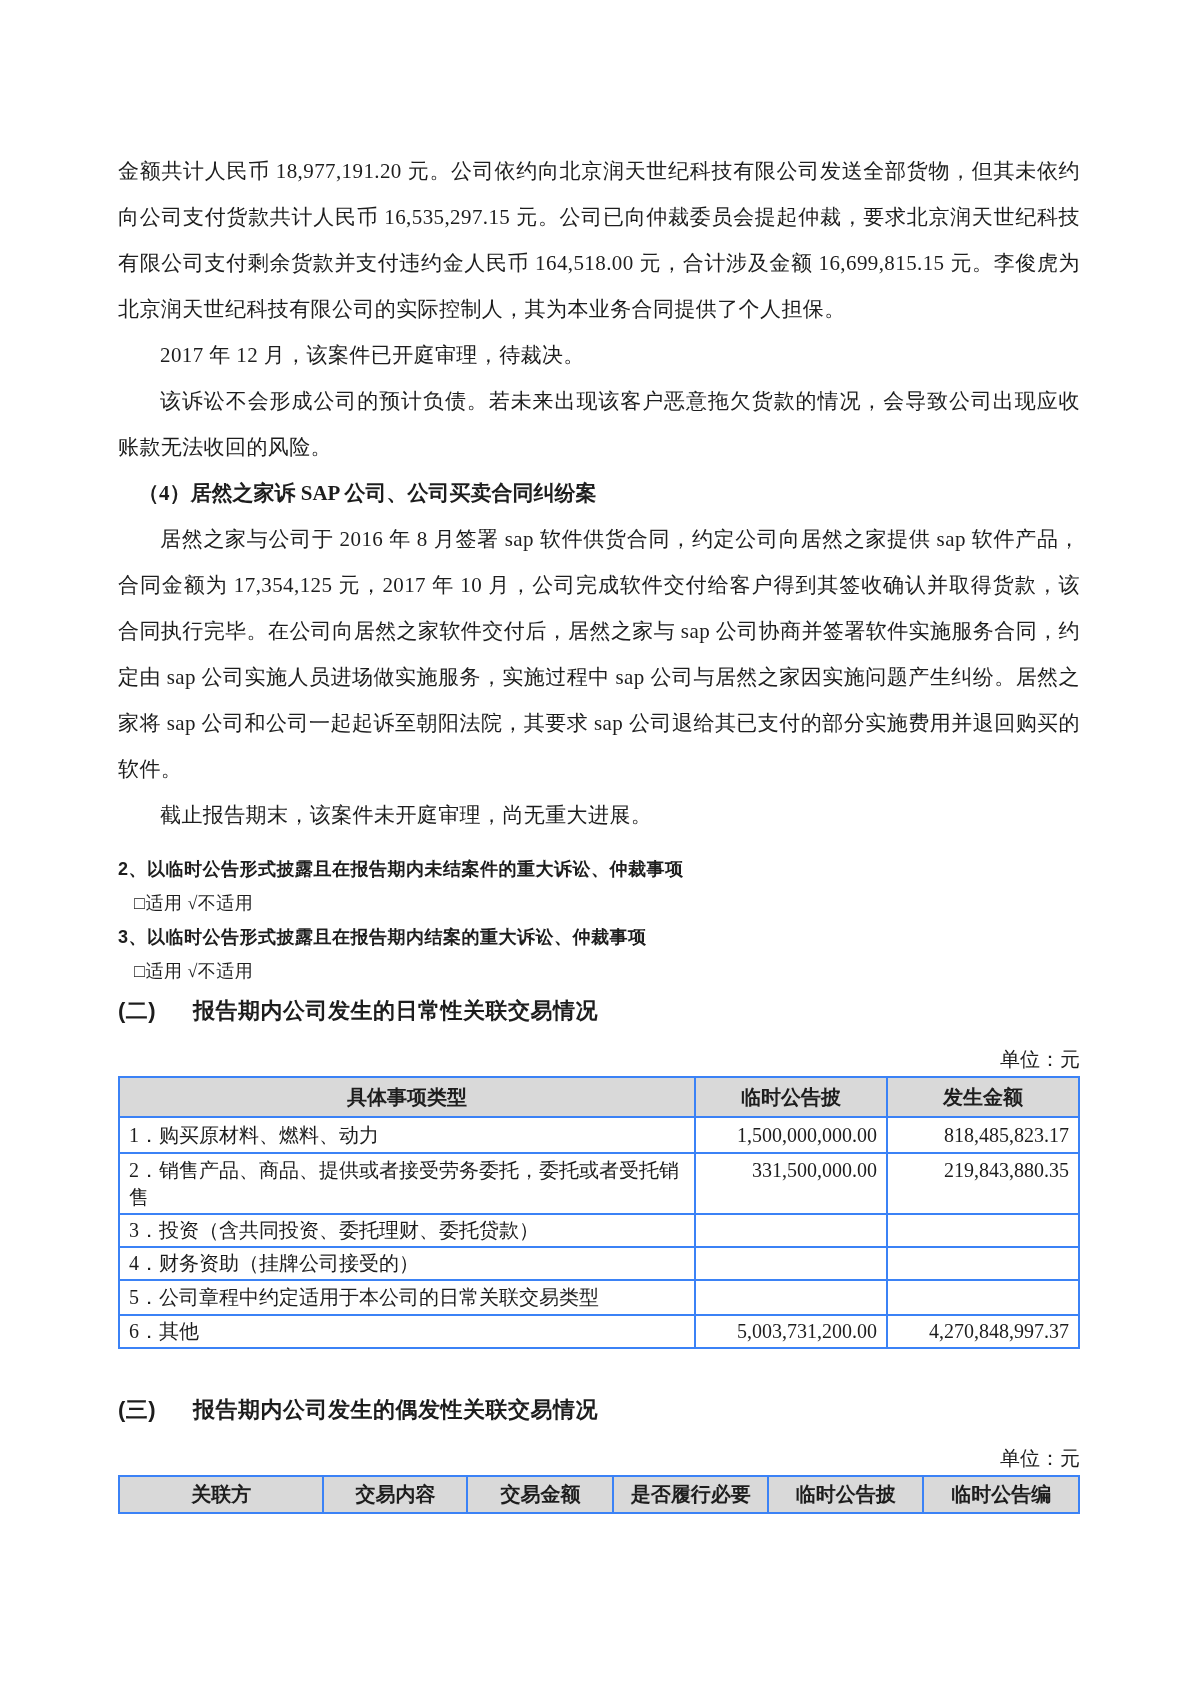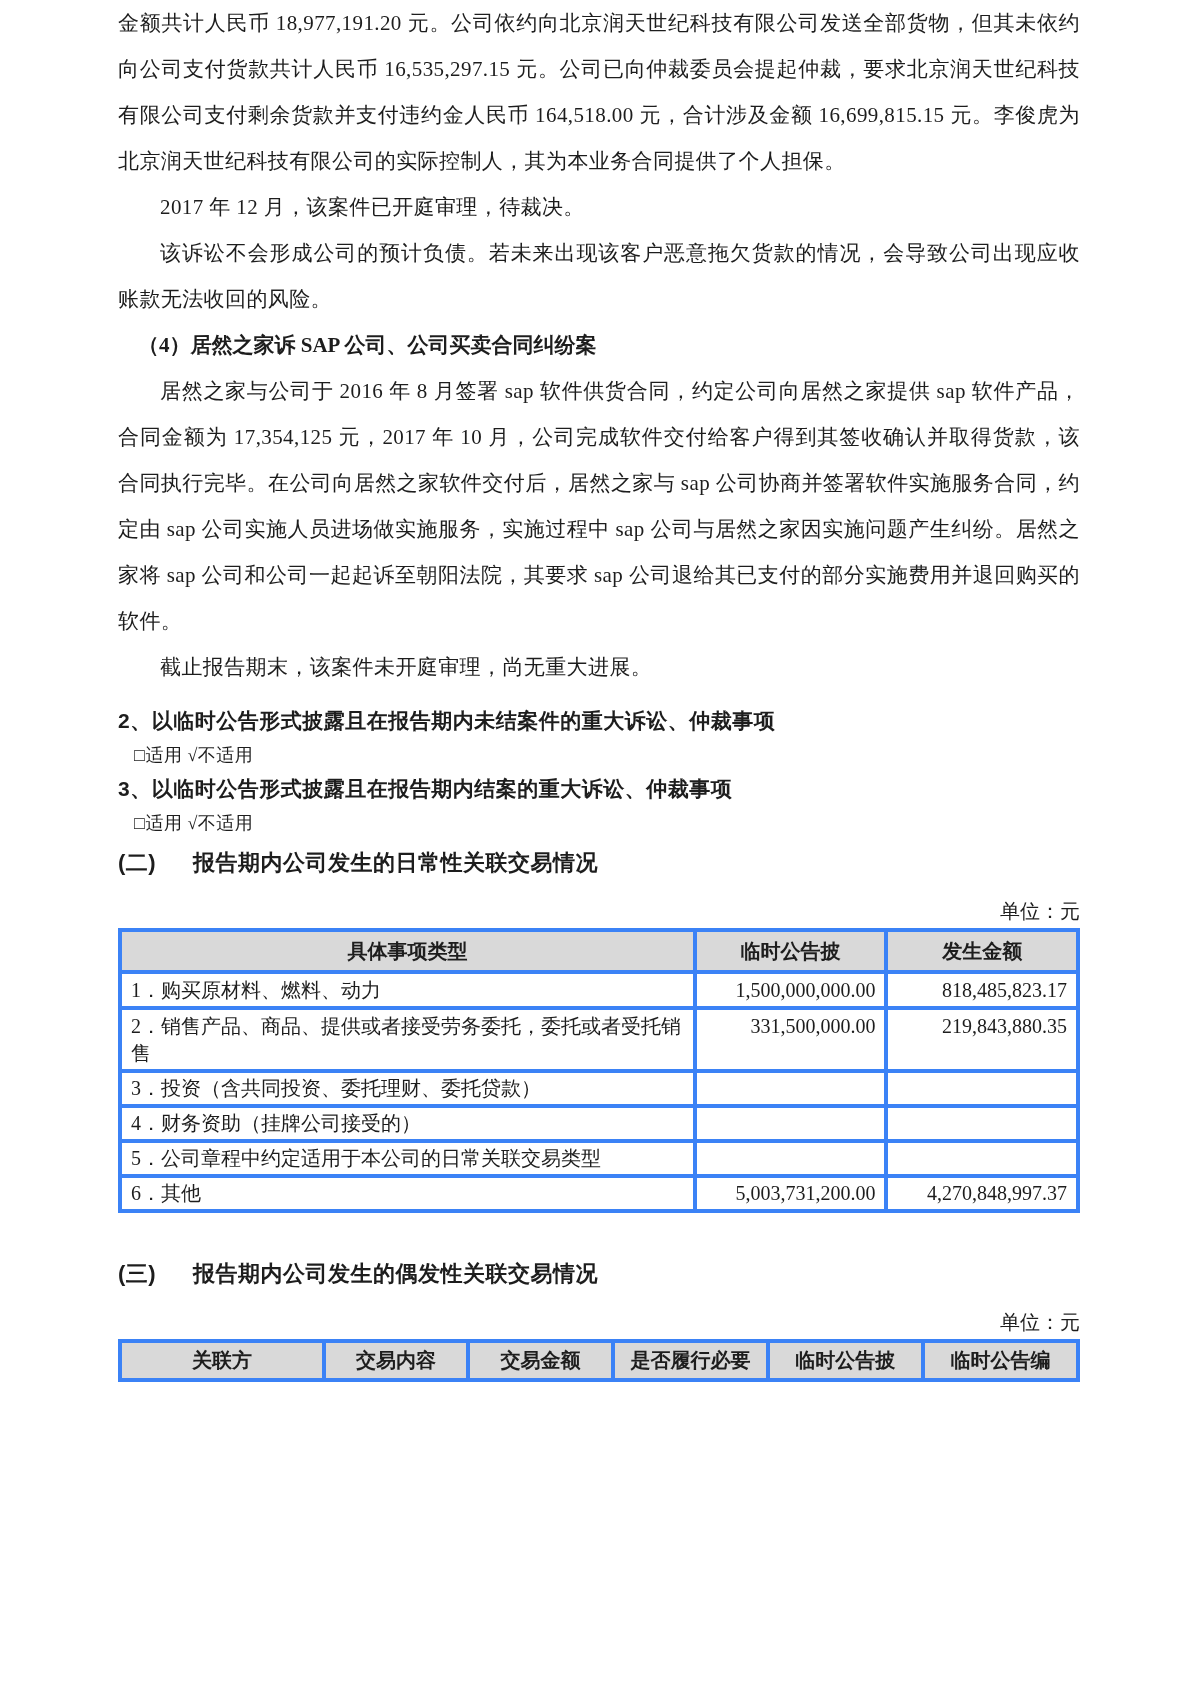--- a/index.html
+++ b/index.html
@@ -1,50 +1,50 @@
 <!DOCTYPE html>
 <html><head>
 <meta charset="utf-8">
 <style>
   html,body { margin:0; padding:0; background:#ffffff; }
   .page {
     position:relative; width:1200px; height:1697px; background:#ffffff;
     font-family:"Liberation Serif","DejaVu Serif",serif; color:#1d1d1d;
     overflow:hidden;
   }
-  .content { width:962px; margin-left:118px; }
+  .content { width:962px; margin-left:118px; padding-top:148px; }
   p, h3 { margin:0; }
 
   .body { font-size:21px; line-height:46px; text-align:justify; letter-spacing:0.4px; }
   .indent { text-indent:42px; }
 
   .case-heading {
     font-size:21px; line-height:46px; font-weight:bold; text-indent:20px;
     font-family:"Liberation Serif","DejaVu Serif",serif;
   }
 
   .num-heading {
-    font-size:21px; line-height:34px; font-weight:bold; letter-spacing:0.5px;
+    font-size:18px; line-height:34px; font-weight:bold; letter-spacing:0.5px;
     font-family:"Liberation Sans","DejaVu Sans",sans-serif;
   }
   .num-heading.first { margin-top:14px; }
   .applicability { font-size:18px; line-height:34px; letter-spacing:0.5px;margin-left:16px; }
 
   .section-heading {
     font-size:22px; line-height:34px; font-weight:bold; letter-spacing:0.5px;
     font-family:"Liberation Sans","DejaVu Sans",sans-serif;
   }
   .section-heading.sec2 { margin-top:6px; }
   .section-heading.sec3 { margin-top:44px; }
   .sec-num { display:inline-block; min-width:75px; }
 
   .unit { font-size:20px; line-height:34px; text-align:right; margin-top:14px; }
 
   table { border-collapse:collapse; width:962px; table-layout:fixed; margin:0; }
-  table, th, td { border:4px solid #3b82f6; }
+  table, th, td { border:2px solid #3b82f6; }
   th {
     background:#d9d9d9; font-family:"Liberation Sans","DejaVu Sans",sans-serif;
     font-size:20px; font-weight:bold; height:34px; text-align:center; padding:2px 4px;
     color:#1d1d1d;
   }
   td { font-size:20px; padding:2px 9px; line-height:27px; vertical-align:middle; }
   td.num { text-align:right; font-variant-numeric:tabular-nums; }
   tr.r1 { height:36px; } tr.r2 { height:58px; } tr.r3 { height:31px; }
   tr.r4 { height:30px; } tr.r5 { height:35px; } tr.r6 { height:32px; }
   tr.rtotal { height:31px; }

